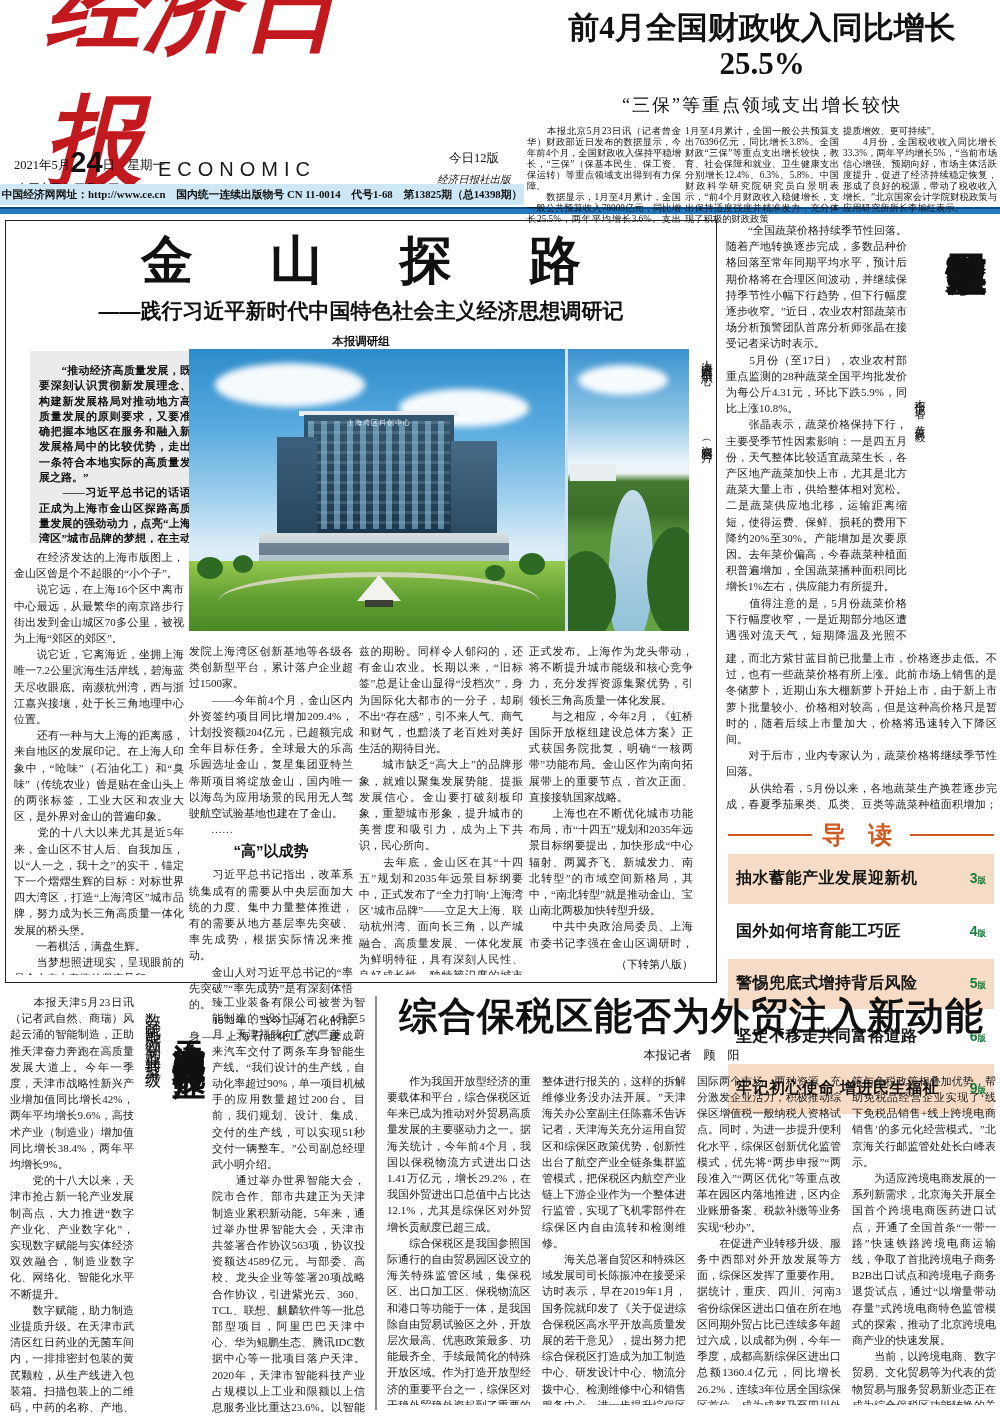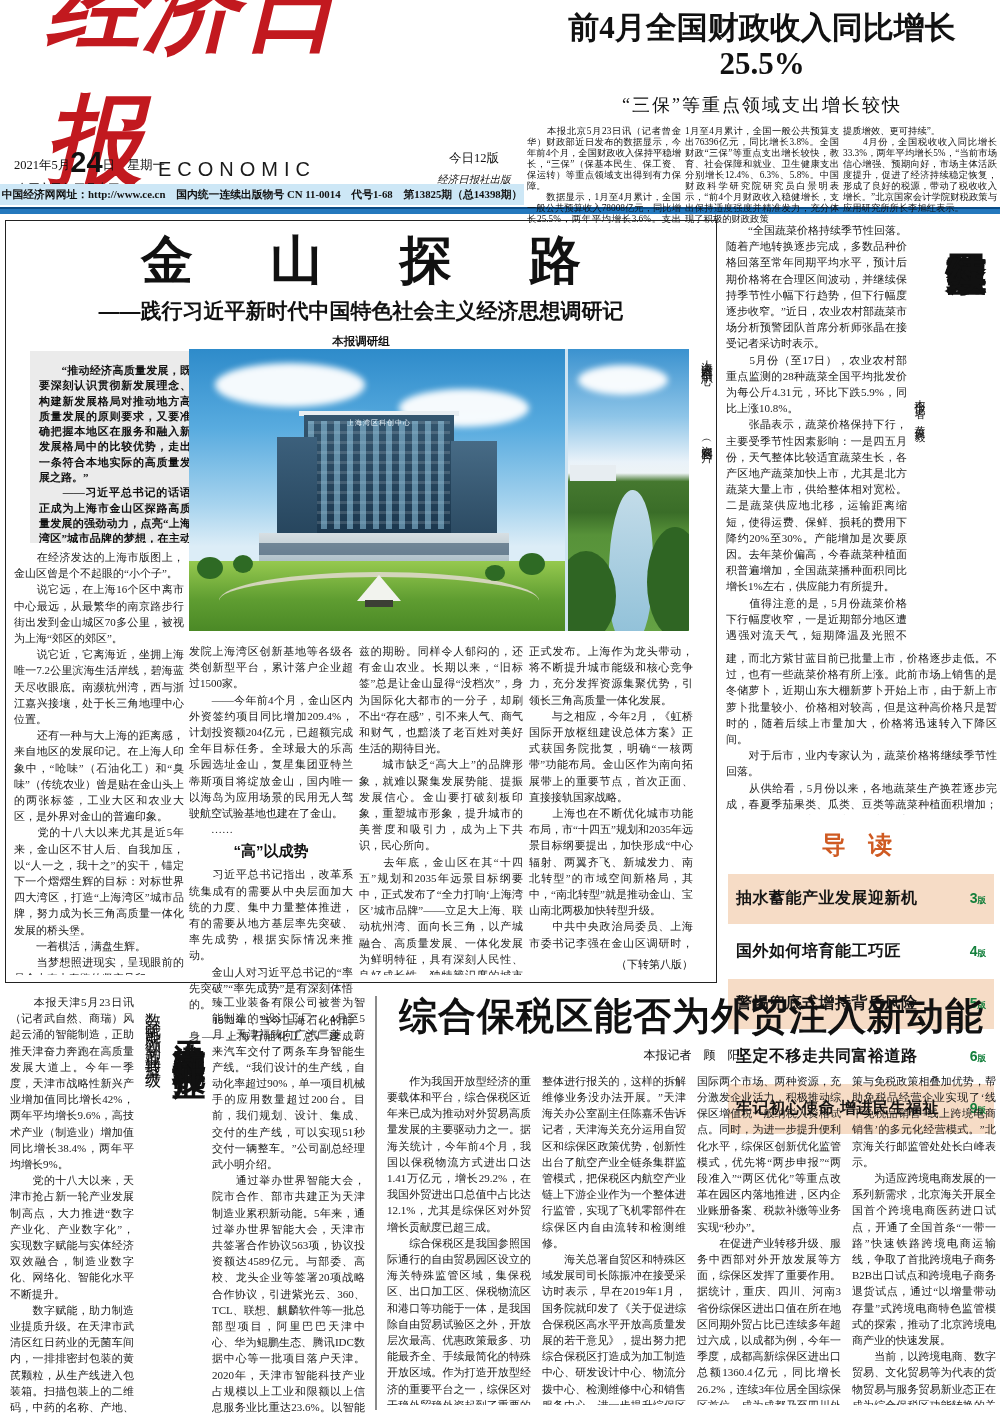--- a/index.html
+++ b/index.html
@@ -76,21 +76,21 @@
   .hbuild{position:absolute;left:2px;top:41%;width:46px;height:16px;background:#e7edf1;}
   
   .veg{left:726px;top:222px;width:271px;height:760px;}
   .veg-narrow{left:0;top:0;width:181px;height:424px;}
   .veg-byline{left:184px;top:168px;width:17px;height:120px;writing-mode:vertical-rl;font-size:11px;letter-spacing:3px;}
   .veg-head{left:207px;top:0;width:64px;height:424px;writing-mode:vertical-rl;text-align:justify;
             font-family:"Liberation Sans","DejaVu Sans",sans-serif;font-weight:900;font-size:40px;line-height:1.5;}
   .veg-wide{left:0;top:428px;width:271px;height:165px;}
   
   .daodu{left:2px;top:597px;width:266px;}
-  .dd-title{display:flex;align-items:center;gap:10px;color:#cf5a22;flex-direction:column;}
+  .dd-title{display:flex;align-items:center;gap:10px;color:#cf5a22;}
   .dd-title .ln{flex:1;height:2.5px;background:#cf5a22;}
   .dd-title .tx{font-family:"Liberation Sans",sans-serif;font-weight:900;font-size:24px;letter-spacing:8px;}
   .dd-item{display:flex;justify-content:space-between;align-items:center;height:26px;margin-top:2.5px;padding:12px 8px;}
   .dd-item.alt{background:#f6dcc6;}
   .dd-item .t{font-family:"Liberation Sans",sans-serif;font-weight:700;font-size:16px;color:#141414;letter-spacing:.5px;}
   .dd-item .p{color:#15803d;font-weight:700;font-size:14px;font-family:"Liberation Sans",sans-serif;}
   .dd-item .p small{font-size:8.5px;}
   
   .tj-col1{left:10px;top:994px;width:124px;height:420px;}
   .tj-sub{left:138px;top:1000px;width:25px;height:310px;writing-mode:vertical-rl;font-size:16px;letter-spacing:5px;}

